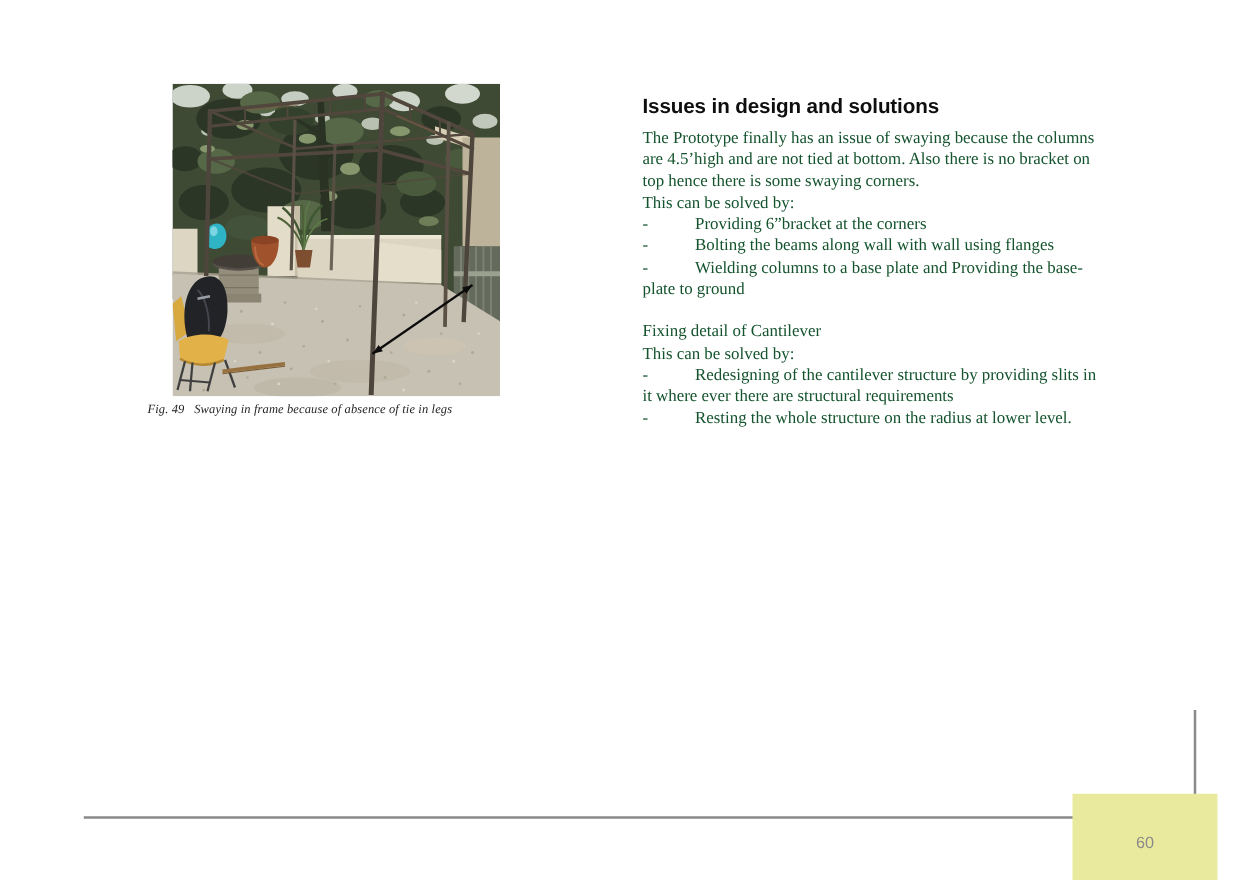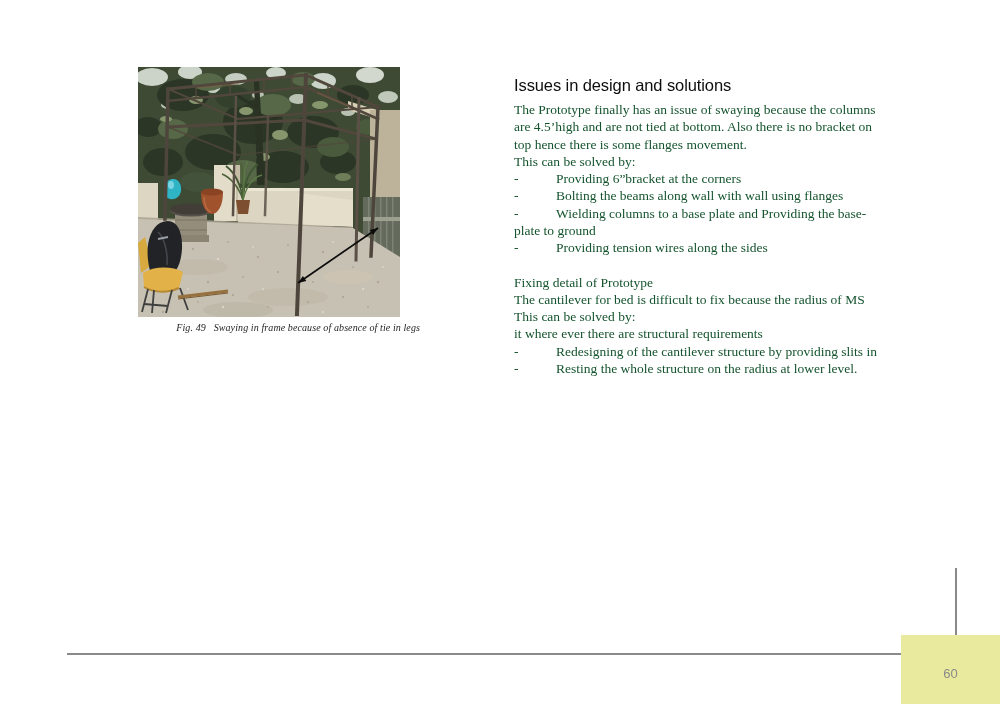--- a/index.html
+++ b/index.html
@@ -10,31 +10,31 @@
     overflow:hidden;
     font-family:"Liberation Serif", serif;
   }
   
   .figure-photo{
     position:absolute;left:138px;top:67px;
     width:262px;height:250px;display:block;
   }
   .figure-caption{
     position:absolute;left:118px;top:322px;width:302px;
-    text-align:right;
+    text-align:left;
     font:italic 10px "Liberation Serif", serif;
     color:#1e1e1e;
     white-space:pre;
     letter-spacing:0.1px;
   }
   
   .section-heading{
     position:absolute;left:514px;top:65px;
     font-family:"Liberation Sans", sans-serif;
-    font-weight:normal;
+    font-weight:bold;
     font-size:16.5px;
     letter-spacing:-0.1px;
     color:#0e0e0e;
   }
   .body-lines{
     position:absolute;left:514px;top:101px;width:460px;
     font-size:13.5px;
     line-height:17.25px;
     color:#14532d;
   }
@@ -44,21 +44,21 @@
   
   .footer-hline{
     position:absolute;left:67px;top:653px;width:889px;height:2px;
     background:var(--line-color,#8a8a8a);
   }
   .footer-vline{
     position:absolute;left:955px;top:568px;width:2px;height:86px;
     background:var(--line-color,#8a8a8a);
   }
   .page-number-block{
-    position:absolute;left:901px;top:635px;width:99px;height:69px;
+    position:absolute;left:858px;top:635px;width:116px;height:69px;
     background:var(--accent,#e9ea9d);
   }
   .page-number{
     position:absolute;left:0;top:31px;width:100%;
     text-align:center;
     font-family:"Liberation Sans", sans-serif;
     font-size:13px;
     color:var(--page-num-color,#8a8a8a);
   }
 </style>
@@ -271,33 +271,31 @@
     </g>
   </svg>
 
   <div class="figure-caption">Fig. 49   Swaying in frame because of absence of tie in legs</div>
 
   <h1 class="section-heading">Issues in design and solutions</h1>
 
   <div class="body-lines">
     <div class="line"><span class="ltext">The Prototype finally has an issue of swaying because the columns</span></div>
     <div class="line"><span class="ltext">are 4.5’high and are not tied at bottom. Also there is no bracket on</span></div>
-    <div class="line"><span class="ltext">top hence there is some flanges movement.</span></div>
+    <div class="line"><span class="ltext">top hence there is some swaying corners.</span></div>
     <div class="line"><span class="ltext">This can be solved by:</span></div>
     <div class="line"><span class="dash">-</span><span class="ltext">Providing 6”bracket at the corners</span></div>
     <div class="line"><span class="dash">-</span><span class="ltext">Bolting the beams along wall with wall using flanges</span></div>
     <div class="line"><span class="dash">-</span><span class="ltext">Wielding columns to a base plate and Providing the base-</span></div>
     <div class="line"><span class="ltext">plate to ground</span></div>
-    <div class="line"><span class="dash">-</span><span class="ltext">Providing tension wires along the sides</span></div>
     <div class="line"><span class="ltext"></span></div>
-    <div class="line"><span class="ltext">Fixing detail of Prototype</span></div>
-    <div class="line"><span class="ltext">The cantilever for bed is difficult to fix because the radius of MS</span></div>
+    <div class="line"><span class="ltext">Fixing detail of Cantilever</span></div>
     <div class="line"><span class="ltext">This can be solved by:</span></div>
+    <div class="line"><span class="dash">-</span><span class="ltext">Redesigning of the cantilever structure by providing slits in</span></div>
     <div class="line"><span class="ltext">it where ever there are structural requirements</span></div>
-    <div class="line"><span class="dash">-</span><span class="ltext">Redesigning of the cantilever structure by providing slits in</span></div>
     <div class="line"><span class="dash">-</span><span class="ltext">Resting the whole structure on the radius at lower level.</span></div>
   </div>
 
   <div class="footer-hline"></div>
   <div class="footer-vline"></div>
   <div class="page-number-block">
     <div class="page-number">60</div>
   </div>
 
 </div>

